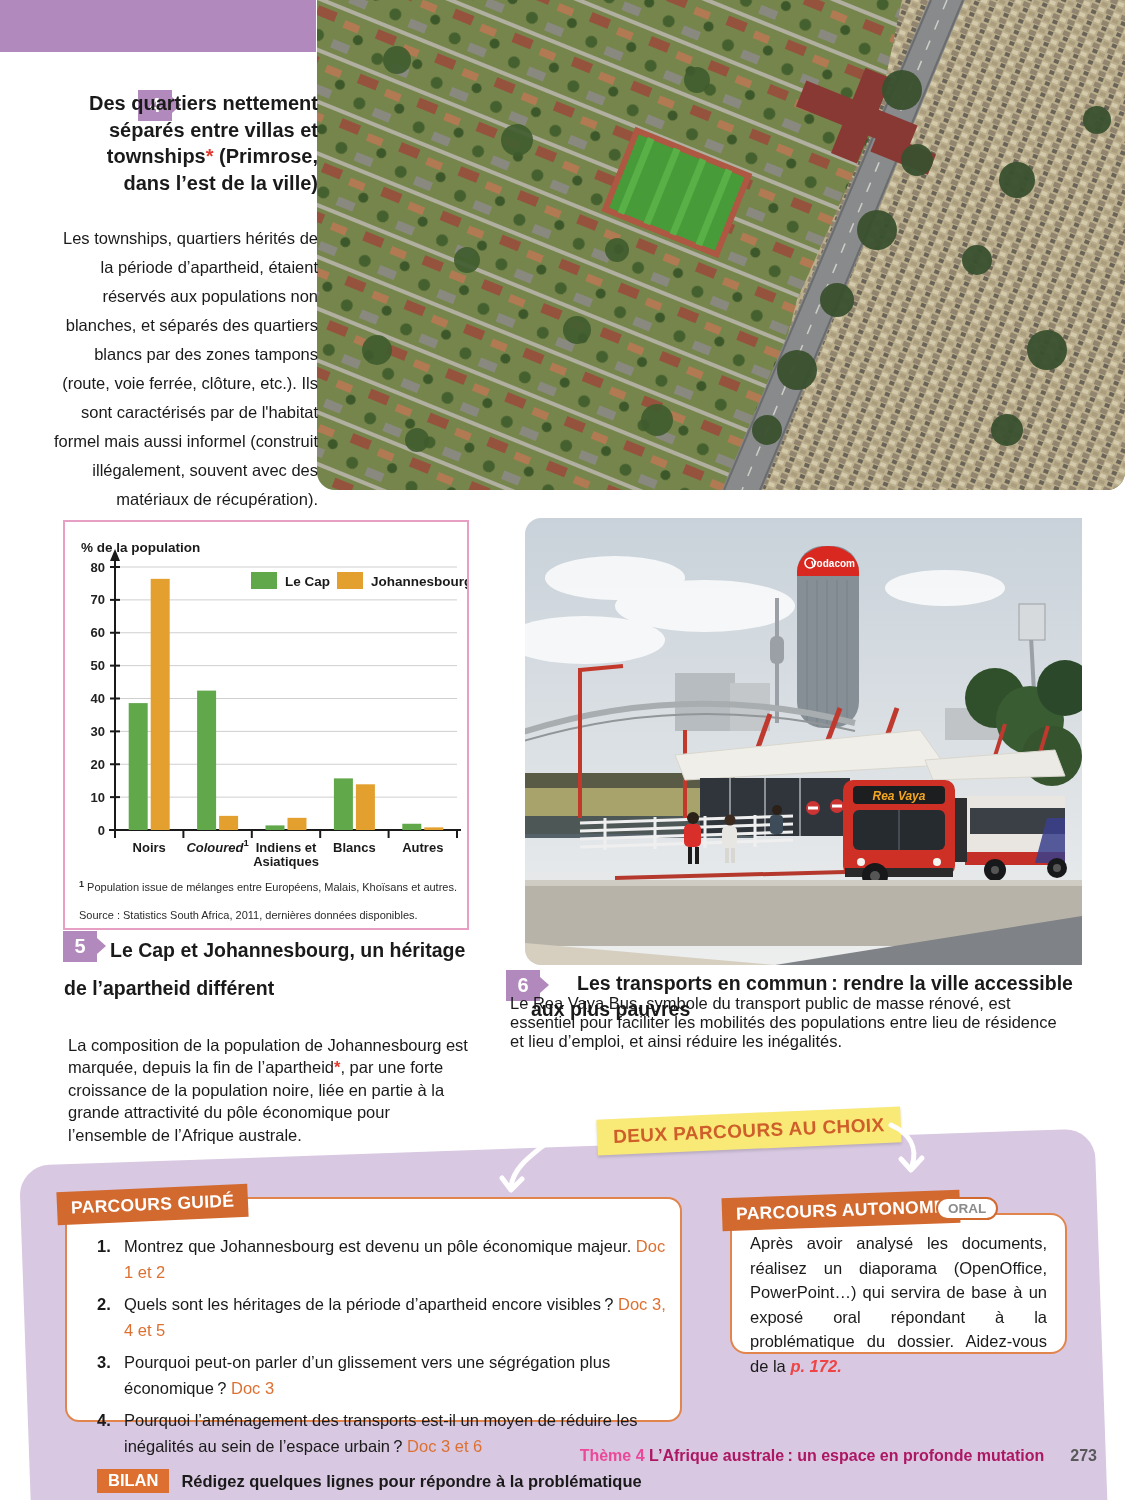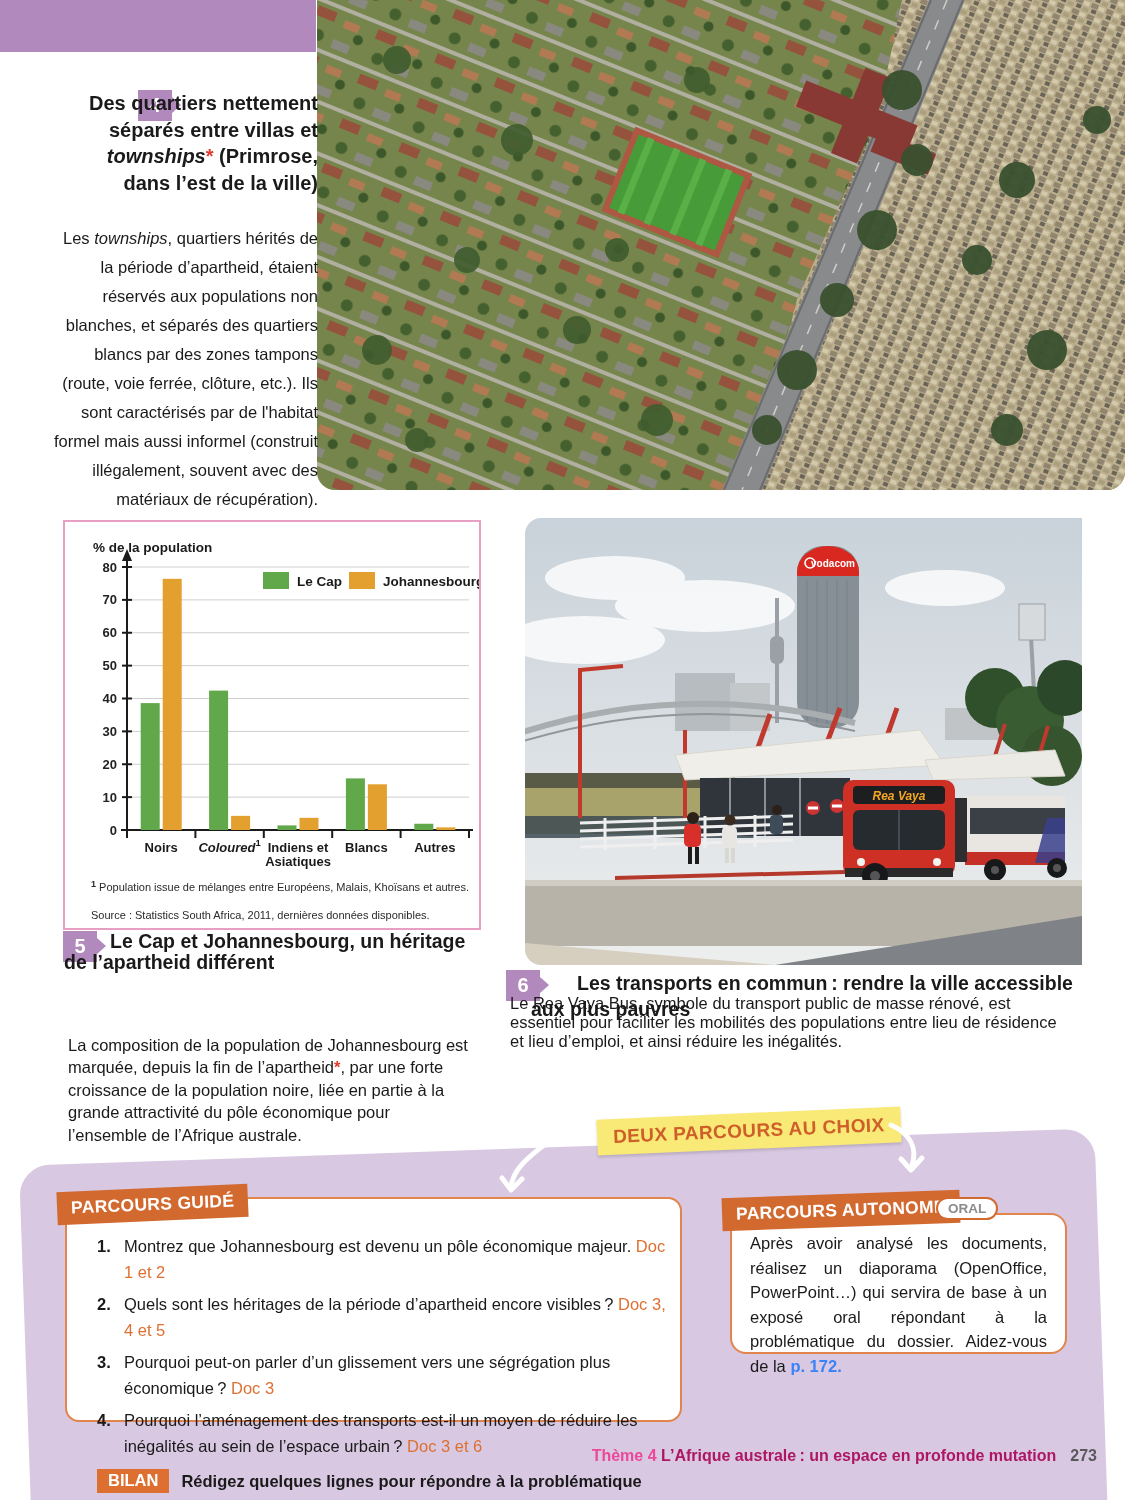--- a/index.html
+++ b/index.html
@@ -10,28 +10,28 @@
   .docbadge{position:absolute;width:34px;height:31px;background:#b289bc;color:#fff;
     font-weight:bold;font-size:20px;display:flex;align-items:center;justify-content:center;}
   .docbadge::after{content:"";position:absolute;right:-9px;top:7px;border-top:8px solid transparent;
     border-bottom:8px solid transparent;border-left:9px solid #b289bc;}
   
   #topbar{left:0;top:0;width:316px;height:52px;background:#b289bc;}
   #doc4-title{left:58px;top:90px;width:260px;text-align:right;font-weight:bold;
     font-size:20px;line-height:26.5px;}
   #doc4-body{left:52px;top:224px;width:266px;text-align:right;font-size:16.5px;line-height:29px;}
   .star{color:#e23b2e;font-weight:bold;}
-  .it{font-style:italic;}
+  .it{}
   
   #photo-aerial{left:317px;top:0;width:808px;height:490px;border-radius:0 0 18px 18px;overflow:hidden;}
   #photo-bus{left:505px;top:518px;width:674px;height:447px;border-radius:16px;overflow:hidden;margin-left:20px;}
   
-  #chart-panel{left:63px;top:520px;width:402px;height:406px;background:#fff;border:2px solid #e89fc4;padding-left:12px;}
-  
-  #doc5-title{left:64px;top:931px;width:412px;font-weight:bold;font-size:19.5px;line-height:21px;text-indent:46px;}
+  #chart-panel{left:63px;top:520px;width:402px;height:406px;background:#fff;border:2px solid #e89fc4;}
+  
+  #doc5-title{left:64px;top:931px;width:412px;font-weight:bold;font-size:19.5px;line-height:38px;text-indent:46px;}
   #doc5-body{left:68px;top:1034px;width:404px;font-size:16.5px;line-height:22.4px;}
   
   #doc6-title{left:506px;top:970px;width:560px;font-weight:bold;font-size:19.5px;line-height:26px;text-indent:46px;margin-left:25px;}
   #doc6-body{left:510px;top:994px;width:552px;font-size:16.5px;line-height:19px;}
   
   #purple-panel{left:26px;top:1147px;width:1076px;height:420px;background:#d8c8e2;
     border-radius:30px;transform:rotate(-2deg);}
   #banner{left:597px;top:1113px;background:#f9e976;color:#cf5f2a;font-weight:bold;font-size:19px;
     padding:7px 16px;transform:rotate(-2.5deg);letter-spacing:.4px;box-shadow:0 2px 3px rgba(0,0,0,.15);}
   .orangelabel{position:absolute;background:#d2692f;color:#fff;font-weight:bold;font-size:17.5px;
@@ -45,26 +45,26 @@
   #bilan-row{display:flex;align-items:flex-start;margin-top:10px;font-size:16.5px;}
   #bilan-badge{background:#dd7030;color:#fff;font-weight:bold;padding:2px 11px 3px;margin-right:12px;flex:none;}
   #bilan-text{font-weight:bold;line-height:25px;}
   #auto-box{left:730px;top:1213px;width:333px;height:137px;background:#fff;border:2px solid #e2854c;border-radius:16px;}
   #auto-label{left:722px;top:1194px;transform:rotate(-2deg);}
   #oral-badge{left:936px;top:1197px;background:#fff;border:2.5px solid #d2692f;border-radius:13px;
     color:#8c8c8c;font-weight:bold;font-size:13.5px;padding:2px 10px;}
   #oral-badge::after{content:"";position:absolute;left:8px;bottom:-7px;width:9px;height:9px;background:#d2692f;
     transform:rotate(45deg);z-index:-1;}
   #auto-text{position:absolute;left:18px;top:16px;right:18px;font-size:16.5px;line-height:24.5px;text-align:justify;}
-  .red{color:#3b82f6;font-weight:bold;}
+  .red{color:#ef4444;font-weight:bold;font-style:italic;}
   
   #footer{right:28px;top:1447px;font-size:16px;white-space:nowrap;}
   #footer .t4{color:#ec4899;font-weight:bold;}
   #footer .tt{color:#ad1663;font-weight:bold;margin-top:16px;}
-  #footer .pn{color:#58595b;margin-left:14px;font-weight:bold;}
+  #footer .pn{color:#58595b;margin-left:26px;font-weight:bold;}
   
   .ax{font:bold 13px "Liberation Sans",sans-serif;fill:#222;}
   .cat{font:bold 13px "Liberation Sans",sans-serif;fill:#1a1a1a;}
   .leg{font:bold 13.5px "Liberation Sans",sans-serif;fill:#1a1a1a;}
   .note{font:11px "Liberation Sans",sans-serif;fill:#2a2a2a;}
   .ctitle{font:bold 13.5px "Liberation Sans",sans-serif;fill:#1a1a1a;}
 </style>
 </head>
 <body>
 

